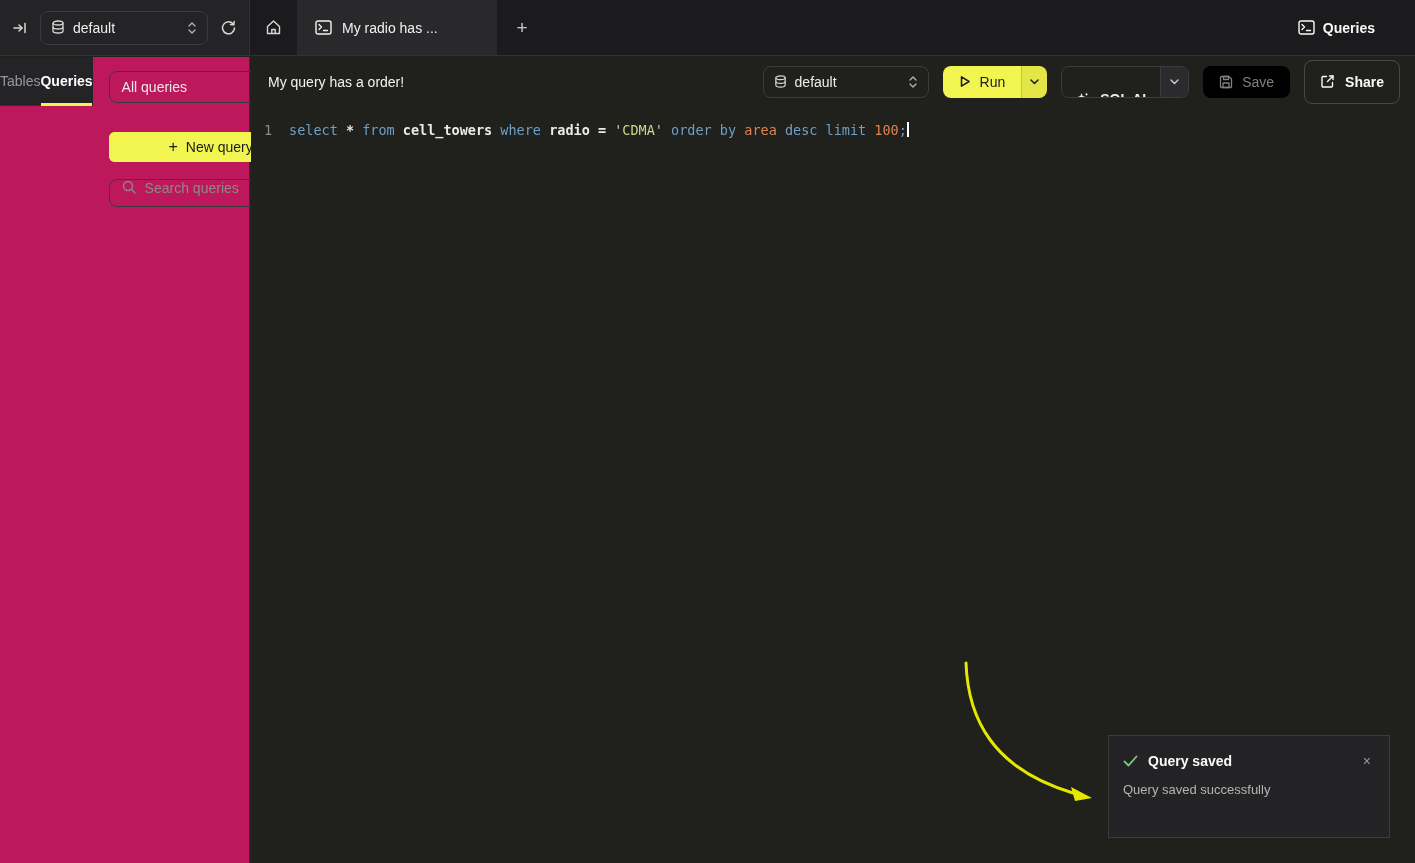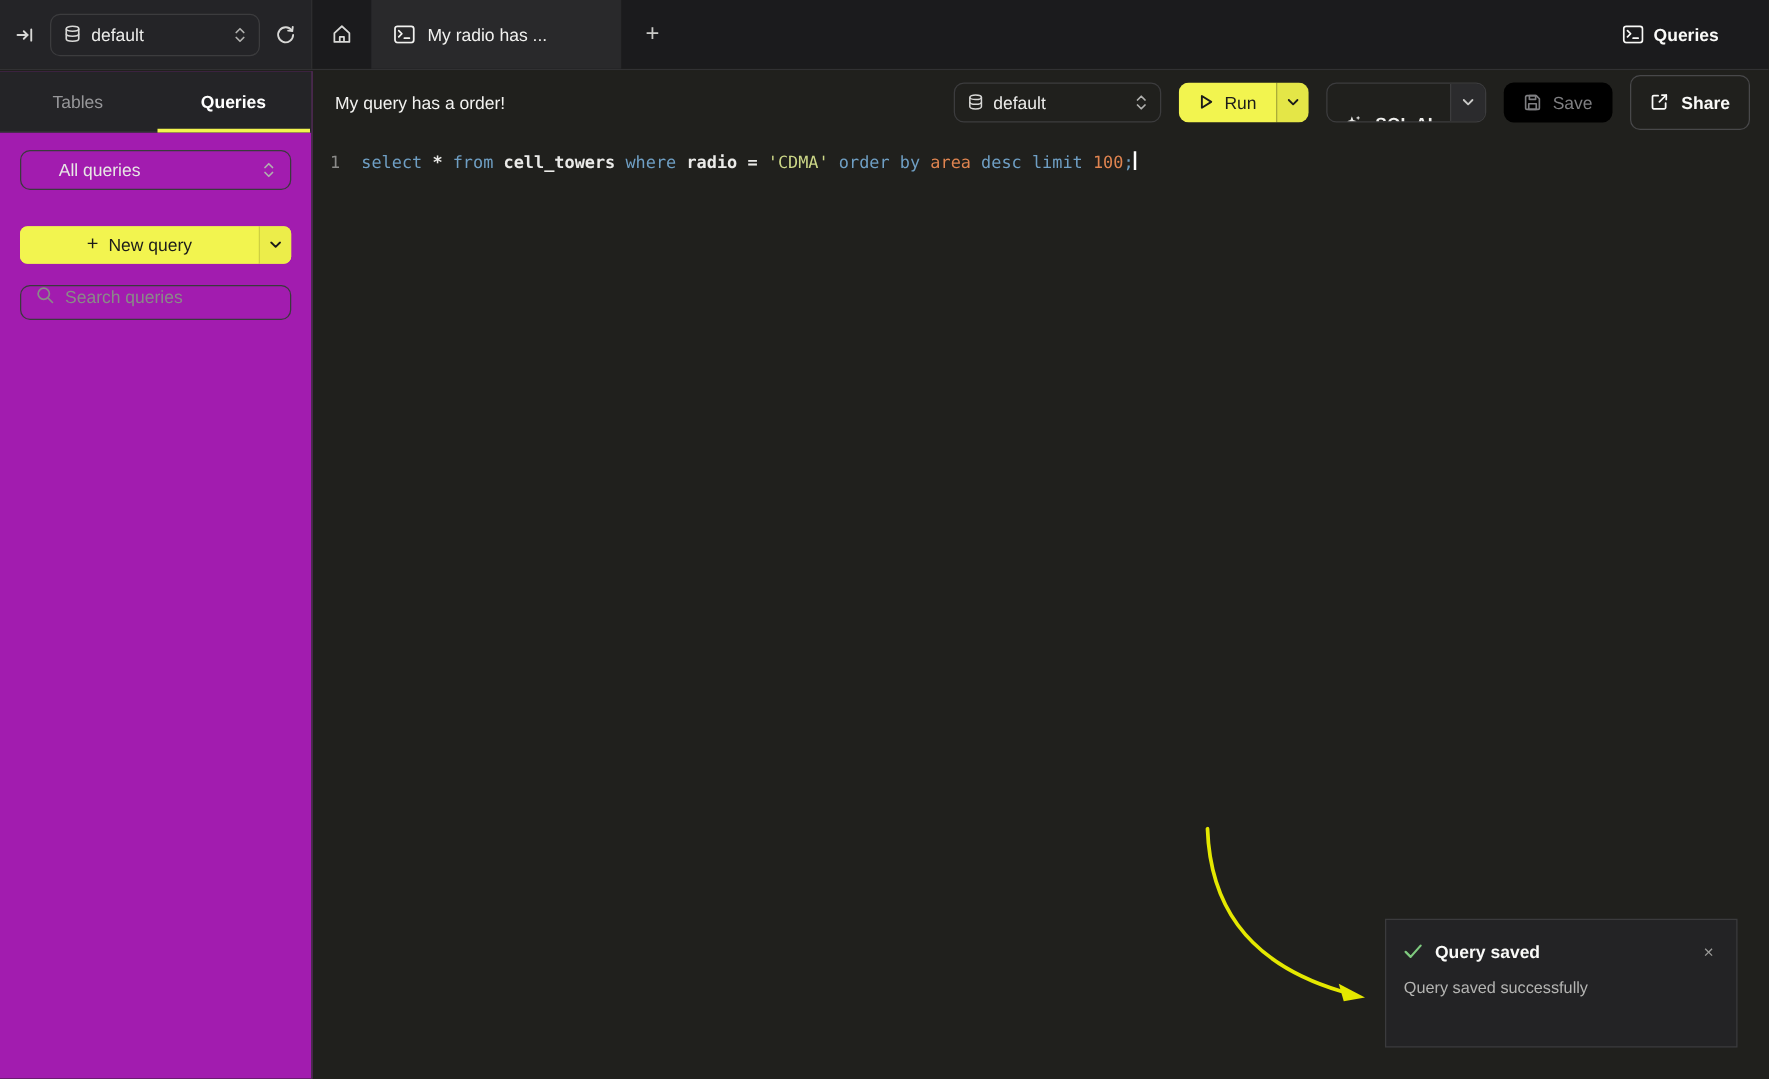--- a/index.html
+++ b/index.html
@@ -51,22 +51,22 @@
   .plus-btn { width: 50px; color: #c9c9c7; font-size: 19px; }
   .topbar-spacer { flex: 1; }
   .queries-indicator {
     display: flex; align-items: center; gap: 8px;
     margin-right: 40px; font-weight: bold; color: #fafaf8;
   }
 
   
   .sidebar {
     position: absolute; left: 0; top: 57px; bottom: 0; width: 250px;
-    background: #a21caf; border-right: 1px solid #313133;
-    display: flex; flex-direction: column;
+    background: #be185d; border-right: 1px solid #313133;
+    display: flex; flex-direction: row;
   }
   .sidebar-tabs {
     display: flex; height: 49px; flex: 0 0 49px;
     border-bottom: 1px solid #333336; background: #242427;
   }
   .sidebar-tab {
     flex: 1; display: flex; align-items: center; justify-content: center;
     cursor: pointer; color: #97979a; font-size: 14px; position: relative;
   }
   .sidebar-tab.active { color: #ffffff; font-weight: bold; }
@@ -74,21 +74,21 @@
     content: ""; position: absolute; left: 1px; right: 1px; bottom: -1px;
     height: 3px; background: #f2f44f;
   }
   .sidebar-body { padding: 14px 16px 0 16px; }
   .filter-select {
     width: 100%; height: 32px;
     border: 1px solid #3a3a3c; border-radius: 8px; background: transparent;
     display: flex; align-items: center; padding: 0 12px;
     color: #e8e8e6; cursor: pointer; font-size: 14px;
   }
-  .filter-select .label { flex: 1; text-align: left; margin-left: 18px; }
+  .filter-select .label { flex: 1; text-align: left; }
   .new-query {
     margin-top: 29px; width: 100%; height: 30px;
     border-radius: 6px; overflow: hidden;
     display: flex; cursor: pointer; border: none;
     background: #f2f44f;
   }
   .new-query-main {
     flex: 1; display: flex; align-items: center; justify-content: center; gap: 8px;
     color: #1c1c1a; font-size: 14px; background: #f2f44f; border: none; cursor: pointer;
   }

